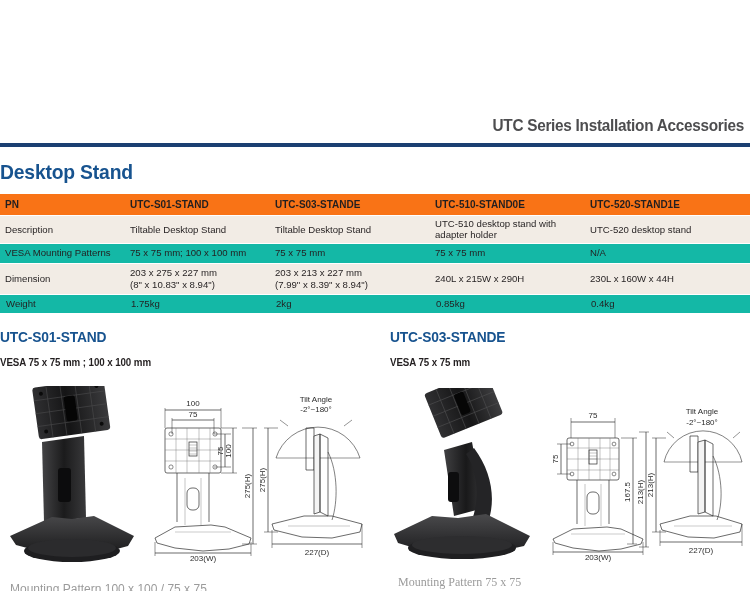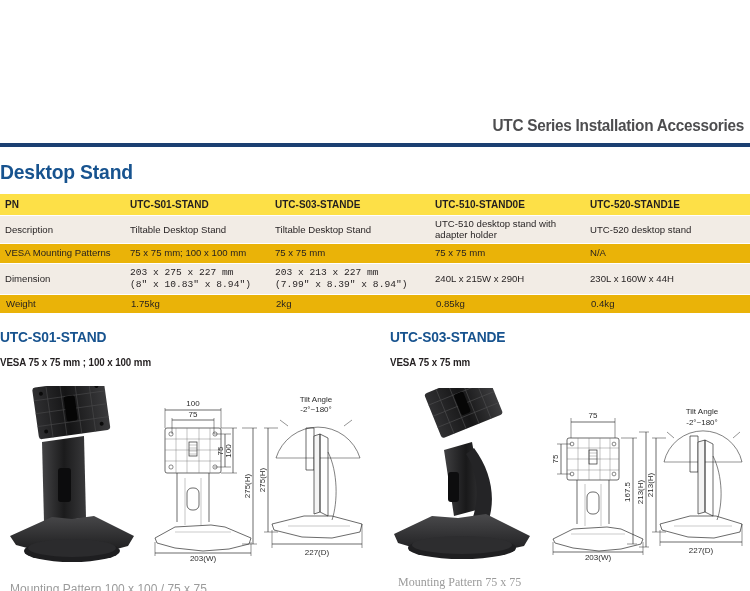--- a/index.html
+++ b/index.html
@@ -38,31 +38,31 @@
   table.spec col.c1{width:145px}
   table.spec col.c2{width:160px}
   table.spec col.c3{width:155px}
   table.spec col.c4{width:165px}
   table.spec td,table.spec th{
     text-align:left;vertical-align:middle;
     padding:2px 4px 2px 5px;line-height:1.18;font-weight:normal;
     border-bottom:1px solid #ffffff;
   }
   table.spec tr.hdr td{
-    background:#fde047;font-weight:bold;font-size:10px;color:#231f20;
+    background:#f97316;font-weight:bold;font-size:10px;color:#231f20;
     height:17px;padding-top:2px;padding-bottom:2px;
   }
   tr.odd td{background:#f2ece5;}
-  tr.even td{background:#eab308;}
+  tr.even td{background:#14b8a6;}
   tr.r-desc td{height:19px;}
   tr.r-vesa td{height:15px;}
   tr.r-dim  td{height:26px;}
   tr.r-w    td{height:14px;padding-left:6px;}
   tr.r-wc   td{height:14px;}
-  .two-line span{display:block;font-family:Liberation Mono, monospace;}
+  .two-line span{display:block;}
 
   
   .prod-title{
     position:absolute;font-size:15px;font-weight:bold;color:#17538f;
     letter-spacing:-0.2px;transform:scaleX(.92);transform-origin:0 50%;
     white-space:nowrap;
   }
   .prod-sub{
     position:absolute;font-size:10.5px;font-weight:bold;color:#231f20;
     letter-spacing:-0.1px;transform:scaleX(.93);transform-origin:0 50%;

